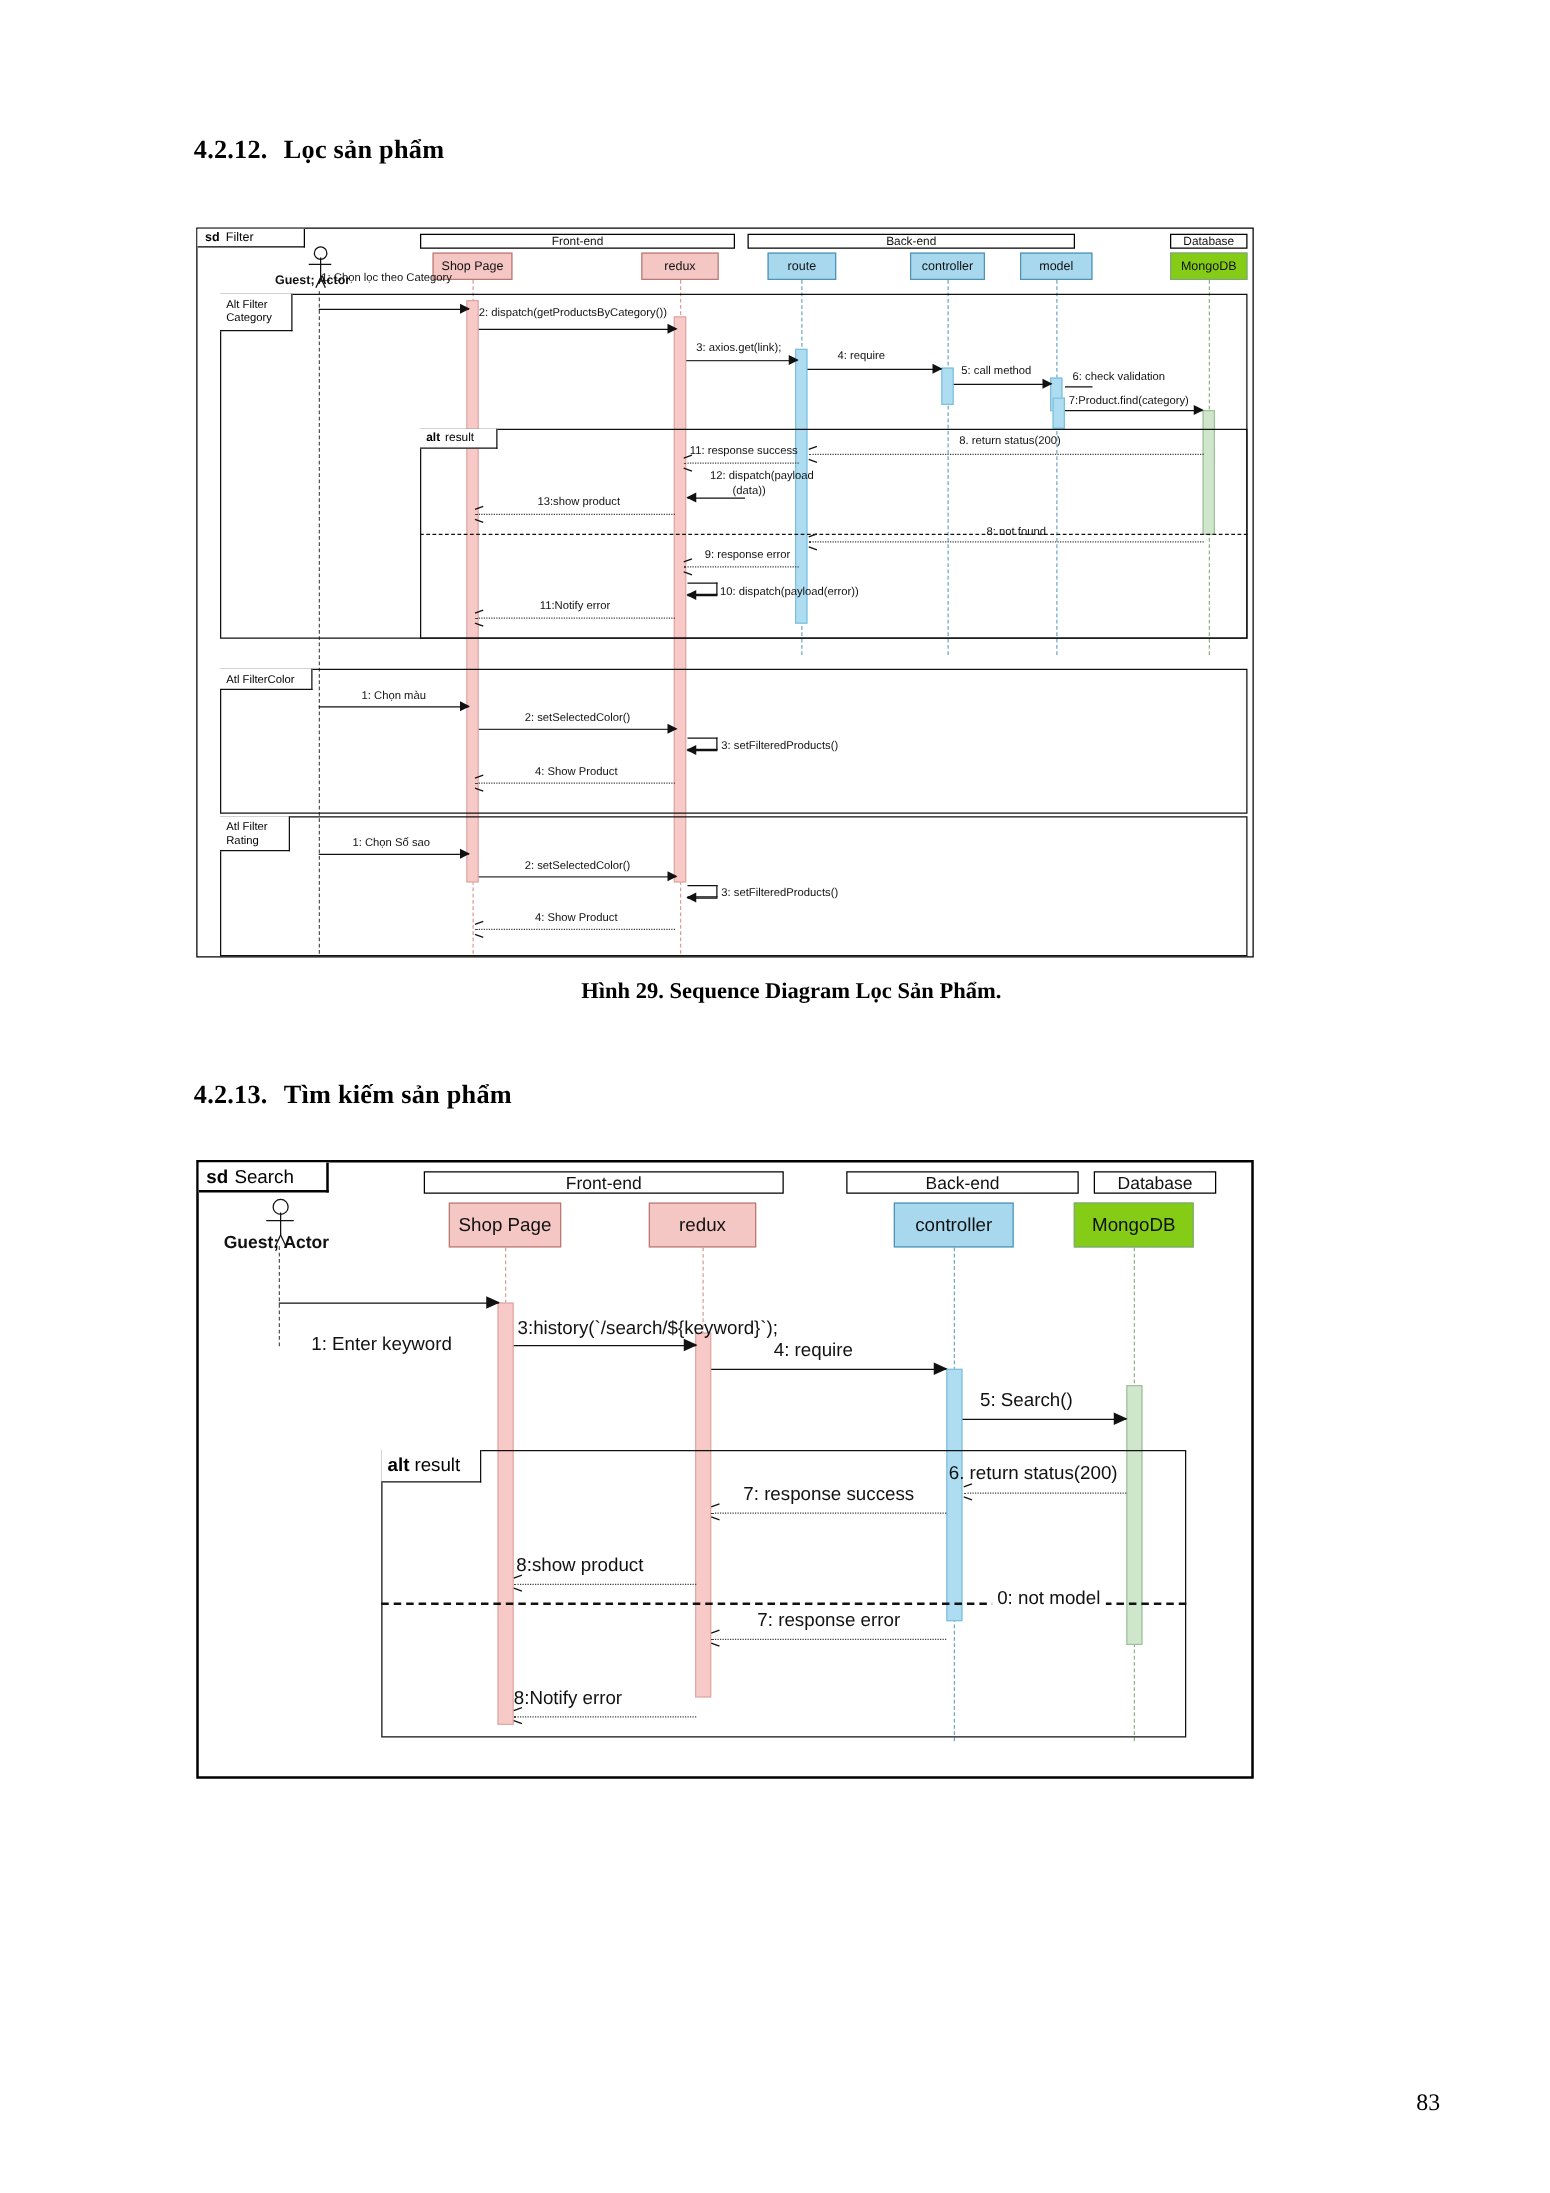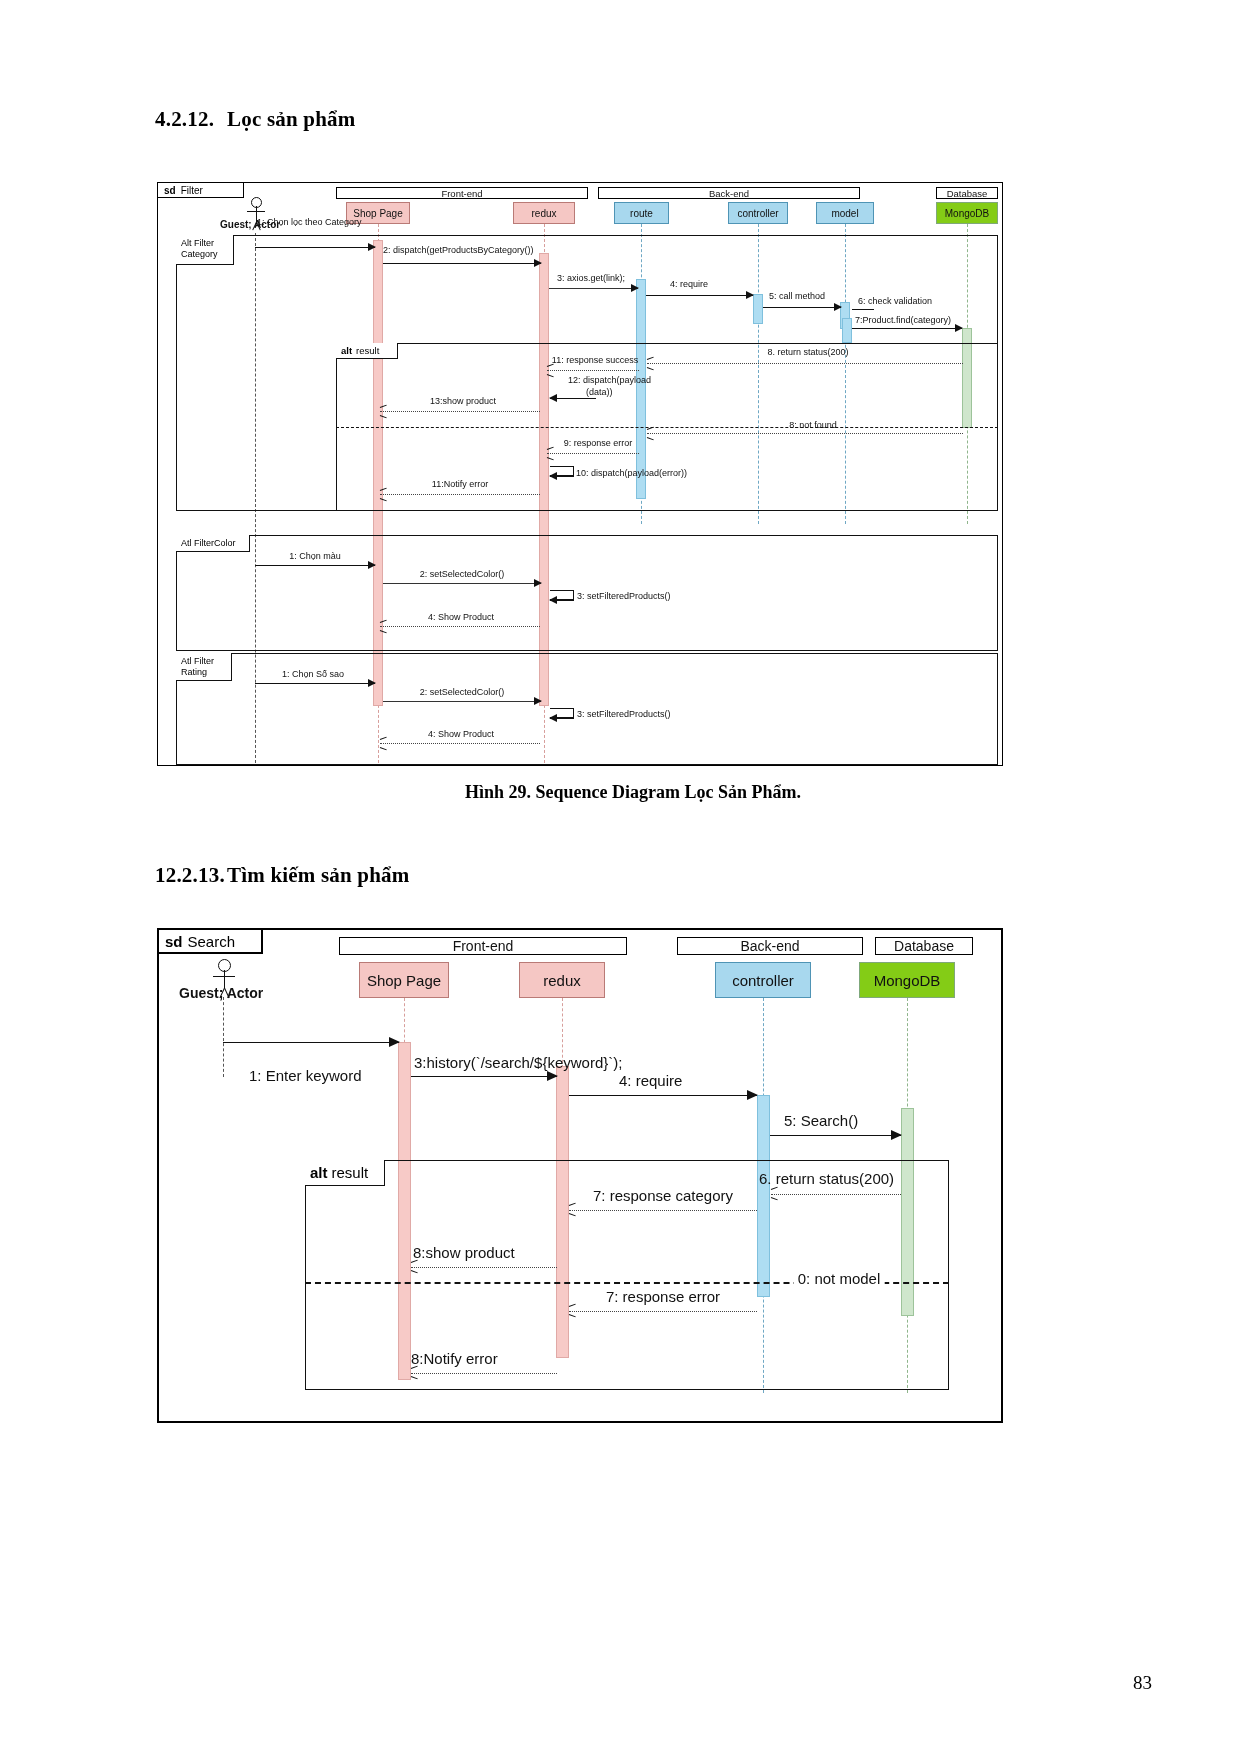--- a/index.html
+++ b/index.html
@@ -313,21 +313,21 @@
       <div class="ln"></div>
         <div class="arrow lopen" style="top:-4px;"></div>
     </div>
     <div class="mlabel c" style="left:303px;top:546px;font-size:9px;">4: Show Product</div>
 
   </div>
 
   <div class="caption" style="left:13px;top:782px;">Hình 29.  Sequence Diagram Lọc Sản Phẩm.</div>
 
   <div class="heading" style="left:155px;top:863px;">
-    <span class="num">12.2.13.</span><span>Tìm kiếm sản phẩm</span>
+    <span class="num">4.2.13.</span><span>Tìm kiếm sản phẩm</span>
   </div>
 
   <div class="frame" style="left:157px;top:928px;width:846px;height:495px;border-width:2px;">
 
     <div class="sd-tag" style="width:104px;height:24px;font-size:15px;border-right-width:2px;border-bottom-width:2px;">
       <b>sd</b>
         <span>Search</span>
     </div>
 
     <div class="grouphdr" style="left:180px;top:7px;width:288px;height:18px;font-size:14px;">
@@ -406,21 +406,21 @@
     <div class="msg dotted" style="left:612px;top:264px;width:130px;">
       <div class="ln" style="border-top-width:1.4px;"></div>
         <div class="arrow lopen" style="top:-5px;"></div>
     </div>
     <div class="mlabel" style="left:600px;top:240px;font-size:15px;">6. return status(200)</div>
 
     <div class="msg dotted" style="left:410px;top:280px;width:188px;">
       <div class="ln" style="border-top-width:1.4px;"></div>
         <div class="arrow lopen" style="top:-5px;"></div>
     </div>
-    <div class="mlabel c" style="left:504px;top:257px;font-size:15px;">7: response category</div>
+    <div class="mlabel c" style="left:504px;top:257px;font-size:15px;">7: response success</div>
 
     <div class="msg dotted" style="left:252px;top:337px;width:146px;">
       <div class="ln" style="border-top-width:1.4px;"></div>
         <div class="arrow lopen" style="top:-5px;"></div>
     </div>
     <div class="mlabel" style="left:254px;top:314px;font-size:15px;">8:show product</div>
 
     <div class="divider" style="left:146px;top:352px;width:644px;border-top-width:2.4px;"></div>
     <div class="mlabel c" style="left:680px;top:340px;font-size:15px;background:#fff;padding:0 4px;">0: not model</div>
 

